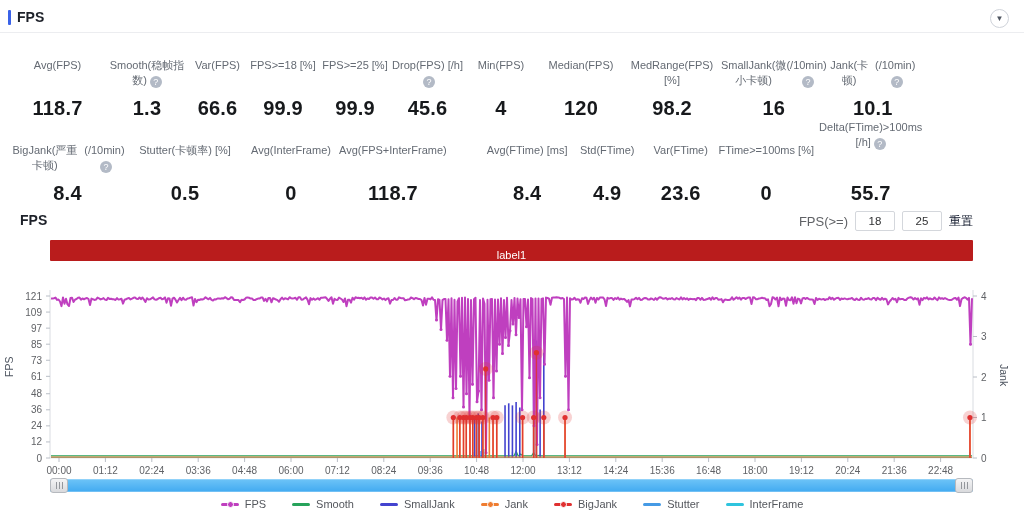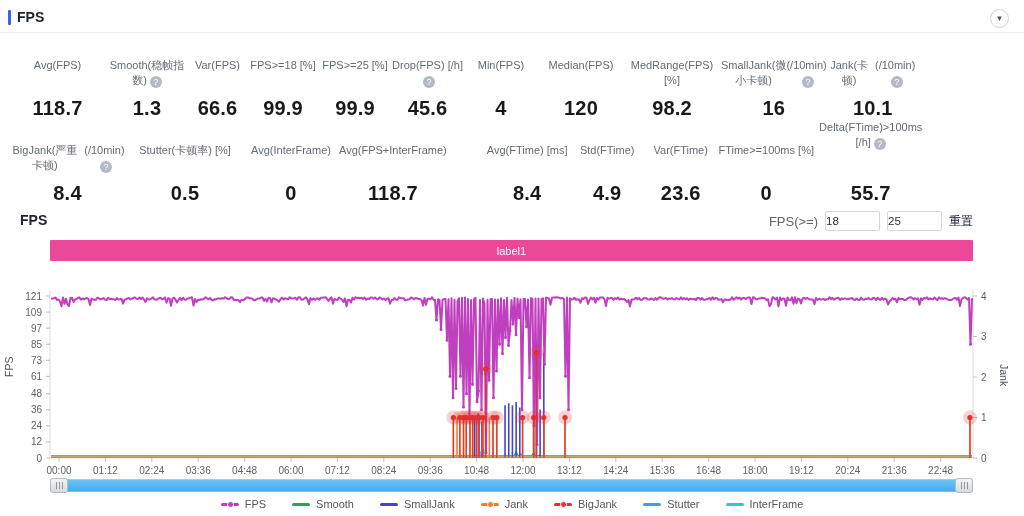--- a/index.html
+++ b/index.html
@@ -23,22 +23,22 @@
   .stat-label { font-size: 11px; color: #646a73; text-align: center; line-height: 1.35; min-height: 30px;
     display: flex; flex-direction: row; justify-content: flex-end; }
   .stat-value { font-size: 20px; font-weight: bold; color: #17191c; margin-top: 9px; letter-spacing: .2px; }
   .help { display: inline-block; width: 12px; height: 12px; border-radius: 50%; background: #b3bac6; color: #fff;
     font-size: 9px; line-height: 12px; text-align: center; margin-left: 3px; vertical-align: -1px; cursor: pointer; }
 
   
   .sec-title { position: absolute; left: 20px; top: 212px; font-size: 14px; font-weight: bold; color: #1d2129; }
   .filter { position: absolute; right: 51px; top: 211px; display: flex; align-items: center; gap: 7px; }
   .filter-label { font-size: 13px; color: #606266; }
-  .num-input { width: 55px; height: 20px; border: 1px solid #d4d7dc; border-radius: 2px; font-size: 11.5px;
-    color: #303133; font-family: "Liberation Sans", sans-serif; }
+  .num-input { width: 40px; height: 20px; border: 1px solid #d4d7dc; border-radius: 2px; font-size: 11.5px;
+    text-align: center; color: #303133; font-family: "Liberation Sans", sans-serif; }
   .reset-link { font-size: 12px; color: #0f172a; text-decoration: none; cursor: pointer; }
 
   
   .banner { position: absolute; left: 50px; top: 240px; width: 923px; height: 21px; border-radius: 1px;
     display: flex; align-items: center; justify-content: center; }
   .banner-text { color: #fff; font-size: 11px; }
 
   
   #chart-wrap { position: absolute; left: 0; top: 264px; width: 1024px; height: 212px; }
 
@@ -200,21 +200,21 @@
 
   <div class="sec-title">FPS</div>
 
   <div class="filter">
     <span class="filter-label">FPS(&gt;=)</span>
     <input class="num-input" value="18" style="">
     <input class="num-input" value="25" style="">
     <a class="reset-link">重置</a>
   </div>
 
-  <div class="banner" id="banner" style="background: #ec4899;">
+  <div class="banner" id="banner" style="background: #b91c1c; align-items: flex-end;">
     <span class="banner-text">label1</span>
   </div>
 
   <div id="chart-wrap"><svg width="1024" height="212" viewBox="0 0 1024 212">
         <line x1="50" y1="26" x2="50" y2="194" stroke="#d9dce1" stroke-width="1"></line>
         <line x1="973" y1="26" x2="973" y2="194" stroke="#d9dce1" stroke-width="1"></line>
         <line x1="50" y1="194" x2="973" y2="194" stroke="#e3e6ea" stroke-width="1"></line>
         <line x1="46" y1="32" x2="50" y2="32" stroke="#b9bec6" stroke-width="1"></line>
         <text x="42" y="35.5" text-anchor="end" font-size="10" fill="#606266">121</text>
         <line x1="46" y1="48.06611570247935" x2="50" y2="48.06611570247935" stroke="#b9bec6" stroke-width="1"></line>

